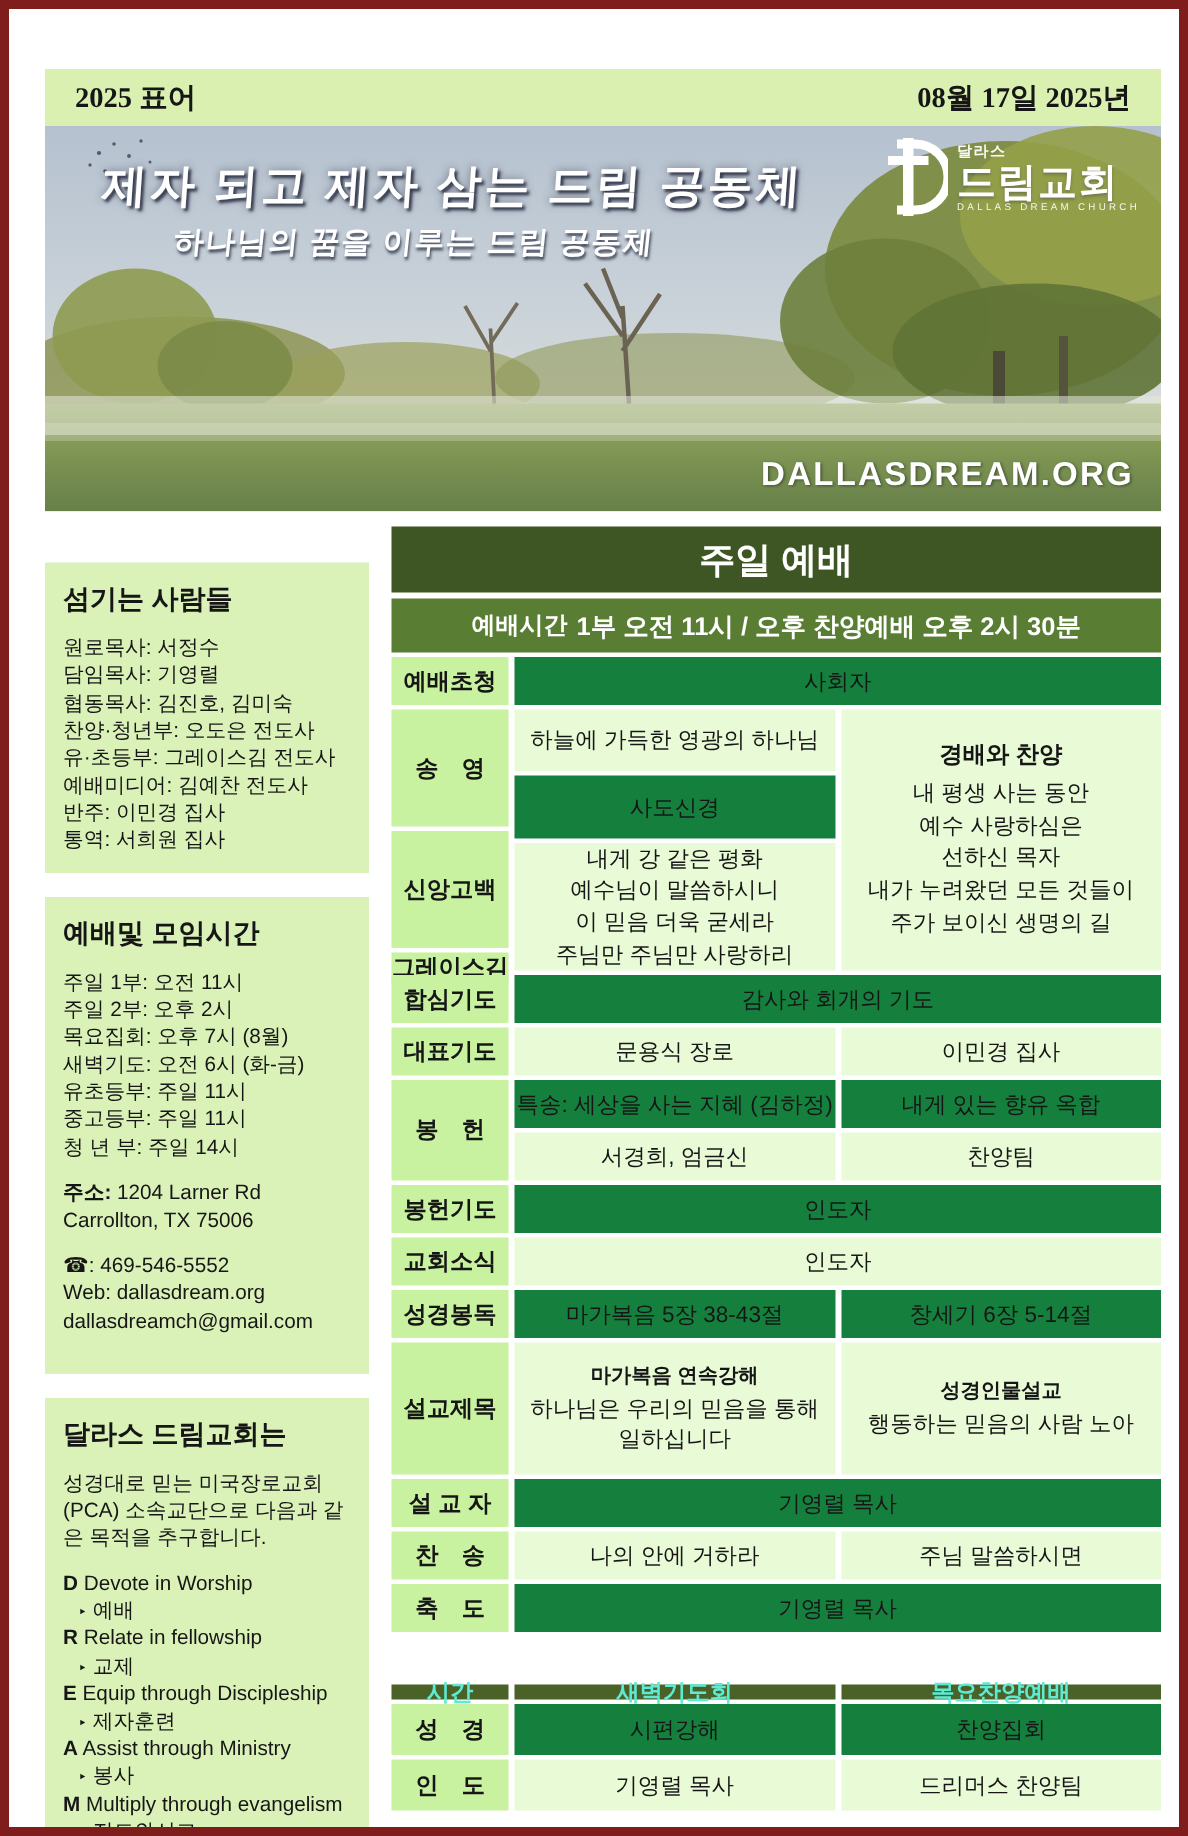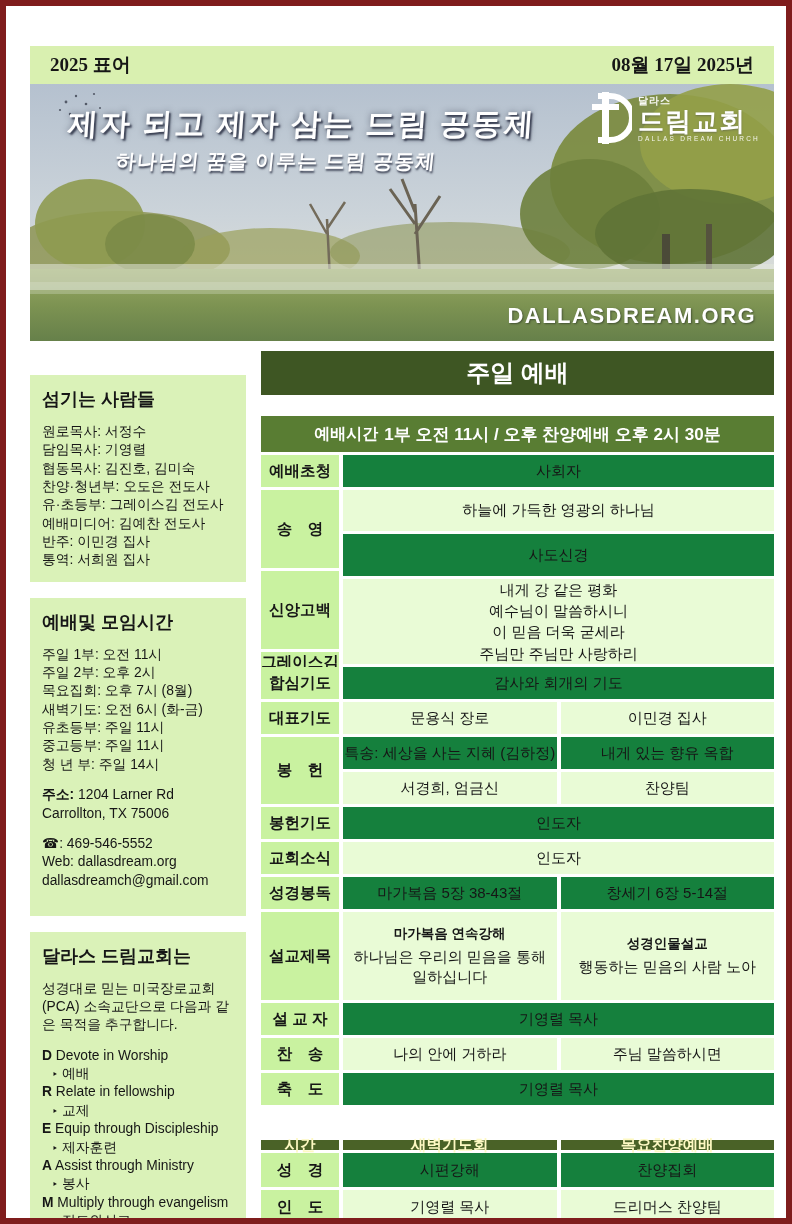--- a/index.html
+++ b/index.html
@@ -38,21 +38,21 @@
   .sec-times{min-height:318px;}
   .sec-about{min-height:310px;margin-bottom:0;}
   .dream-item{font-size:13.8px;line-height:1.33;}
   .dream-item .letter{font-weight:bold;}
   .dream-sub{font-size:13.8px;line-height:1.33;padding-left:10px;}
   .dream-sub .tri{font-size:10px;margin-right:4px;}
 
   
   .main{position:absolute;left:255px;top:345px;width:513px;display:flex;flex-direction:column;gap:3px;}
   .w-title{height:44px;background:#3e5623;color:#fff;display:flex;align-items:center;justify-content:center;
-           font-size:24px;font-weight:bold;margin-bottom:18px;}
+           font-size:24px;font-weight:bold;margin-bottom:1px;}
   .w-timeband{height:36px;background:#597d33;color:#fff;display:flex;align-items:center;justify-content:center;
               gap:6px;margin-bottom:0;}
   .w-timeband .tl{font-size:16px;font-weight:bold;align-self:center;margin-top:0;}
   .w-timeband .tv{font-size:17px;font-weight:bold;}
   .row{display:flex;gap:4px;}
   .lab{width:78px;flex:0 0 78px;background:#c9f2a0;display:flex;align-items:center;justify-content:center;
        font-weight:bold;font-size:15.5px;text-align:center;}
   .cell{flex:1;display:flex;align-items:center;justify-content:center;font-size:15px;text-align:center;}
   .bg-white{background:#15803d;}
   .bg-pale{background:#e9fbd6;}
@@ -60,21 +60,21 @@
   .rowgroup{display:flex;gap:4px;}
   .stack{display:flex;flex-direction:column;gap:3px;flex:1;}
   .stack .cell{width:100%;box-sizing:border-box;}
   .merged{flex:1;display:flex;flex-direction:column;align-items:center;justify-content:center;
           background:#e9fbd6;font-size:15px;line-height:1.45;text-align:center;}
   .merged .mtitle{font-weight:bold;font-size:15.5px;margin-bottom:2px;}
   .multiline{display:flex;flex-direction:column;align-items:center;justify-content:center;line-height:1.42;}
   .sermon{flex-direction:column;line-height:1.35;padding:6px 4px;box-sizing:border-box;}
   .sermon .ssub{font-weight:bold;font-size:13.5px;margin-bottom:4px;}
   .darkrow{margin-top:8px;}
-  .darkrow .dcell{background:#4a6227;color:#fef9c3;font-weight:bold;font-size:15.5px;
+  .darkrow .dcell{background:#4a6227;color:#5eead4;font-weight:bold;font-size:15.5px;
                   display:flex;align-items:center;justify-content:center;margin-top:24px;}
   .darkrow .dlab{width:78px;flex:0 0 78px;}
   .darkrow .dhalf{flex:1;}
   .h34{height:34px;}
 </style>
 </head>
 <body>
 
 <div class="page">
 
@@ -221,20 +221,28 @@
       <div class="stack">
         <div class="cell bg-pale h32">하늘에 가득한 영광의 하나님</div>
         <div class="cell bg-white h32">사도신경</div>
         <div class="cell bg-pale multiline" style="flex:1;">
           <div>내게 강 같은 평화</div>
           <div>예수님이 말씀하시니</div>
           <div>이 믿음 더욱 굳세라</div>
           <div>주님만 주님만 사랑하리</div>
         </div>
       </div>
+      <div class="merged">
+        <div class="mtitle">경배와 찬양</div>
+        <div>내 평생 사는 동안</div>
+        <div>예수 사랑하심은</div>
+        <div>선하신 목자</div>
+        <div>내가 누려왔던 모든 것들이</div>
+        <div>주가 보이신 생명의 길</div>
+      </div>
     </div>
 
     <div class="row h32">
       <div class="lab">합심기도</div>
       <div class="cell bg-white">감사와 회개의 기도</div>
     </div>
 
     <div class="row h32">
       <div class="lab">대표기도</div>
       <div class="cell bg-pale">문용식 장로</div>

